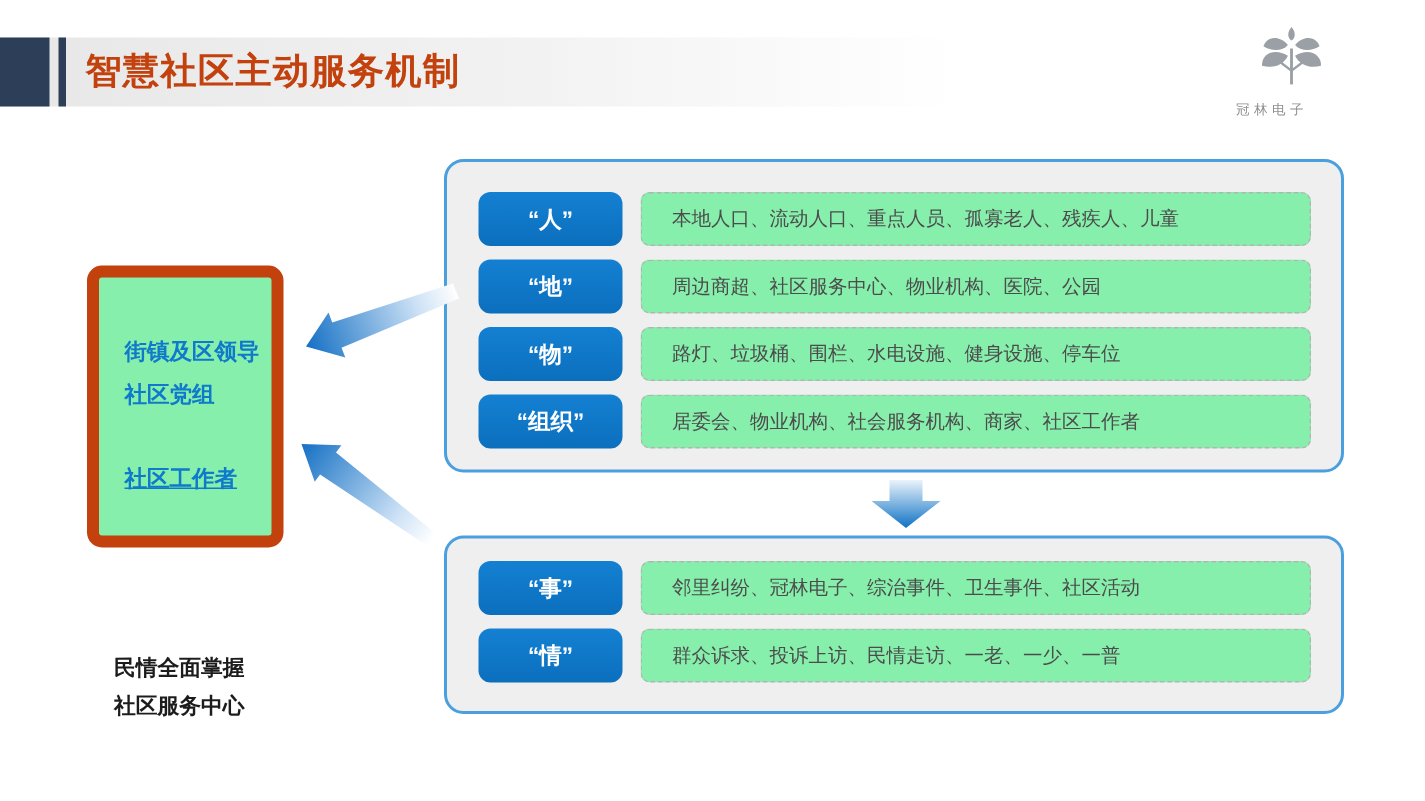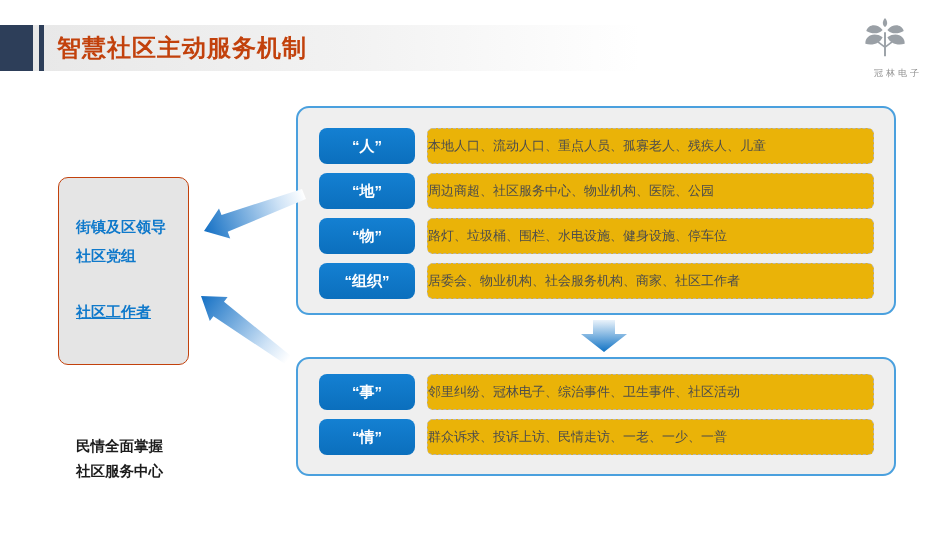--- a/index.html
+++ b/index.html
@@ -13,28 +13,28 @@
     position:absolute;left:0;top:25px;width:640px;height:46px;
     background:linear-gradient(to right,#e7e7e7 0%,#f2f2f2 55%,#ffffff 100%);
   }
   .navy-square{position:absolute;left:0;top:25px;width:33px;height:46px;background:#2d3e59;}
   .navy-bar{position:absolute;left:39px;top:25px;width:5px;height:46px;background:#2d3e59;}
   .page-title{
     position:absolute;left:57px;top:25px;height:46px;line-height:46px;
     font-size:24px;font-weight:bold;color:#c2410c;letter-spacing:1px;white-space:nowrap;
   }
   
-  .logo{position:absolute;left:848px;top:16px;width:74px;text-align:right;}
+  .logo{position:absolute;left:824px;top:16px;width:74px;text-align:left;}
   .logo svg{display:block;margin:0 auto;}
   .logo-text{margin-top:3px;font-size:9px;color:#8f8f8f;letter-spacing:3px;white-space:nowrap;}
   
   .left-box{
     position:absolute;left:58px;top:177px;width:131px;height:188px;
-    box-sizing:border-box;border:1px solid #c2410c;border-radius:10px;
-    background:#e5e5e5;padding:40px 0 0 17px;
+    box-sizing:border-box;border:8px solid #c2410c;border-radius:10px;
+    background:#86efac;padding:40px 0 0 17px;
   }
   .left-box .item{font-size:15px;font-weight:bold;color:#0f79cb;white-space:nowrap;}
   .left-box .item + .item{margin-top:10px;}
   .left-box .item:last-child{margin-top:37px;text-decoration:underline;}
   .caption{
     position:absolute;left:76px;top:386px;
     font-size:14.5px;font-weight:bold;color:#1c1c1c;line-height:25px;white-space:nowrap;margin-top:48px;
   }
   
   .panel{
@@ -44,22 +44,22 @@
   .panel-top{top:106px;height:209px;padding:20px 20px 0 21px;}
   .panel-bottom{top:357px;height:119px;padding:15px 20px 0 21px;}
   .row{display:flex;align-items:stretch;height:36px;margin-bottom:9px;}
   .tag{
     width:96px;flex:0 0 96px;margin-right:12px;border-radius:8px;
     background:linear-gradient(to bottom,#1480d2,#0b6fbd);
     color:#fff;font-size:15px;font-weight:bold;
     display:flex;align-items:center;justify-content:center;white-space:nowrap;
   }
   .desc{
-    flex:1;background:#eab308;border:1px dashed #b3b3b3;border-radius:6px;
-    display:flex;align-items:center;
+    flex:1;background:#86efac;border:1px dashed #b3b3b3;border-radius:6px;
+    display:flex;align-items:center;padding-left:20px;
     font-size:13px;color:#4c4c4c;white-space:nowrap;box-sizing:border-box;
   }
   
   .arrow{position:absolute;}
   #arrow-top-left{left:196px;top:186px;}
   #arrow-bottom-left{left:193px;top:288px;}
   #arrow-down{left:579px;top:320px;}
 </style>
 </head>
 <body>

